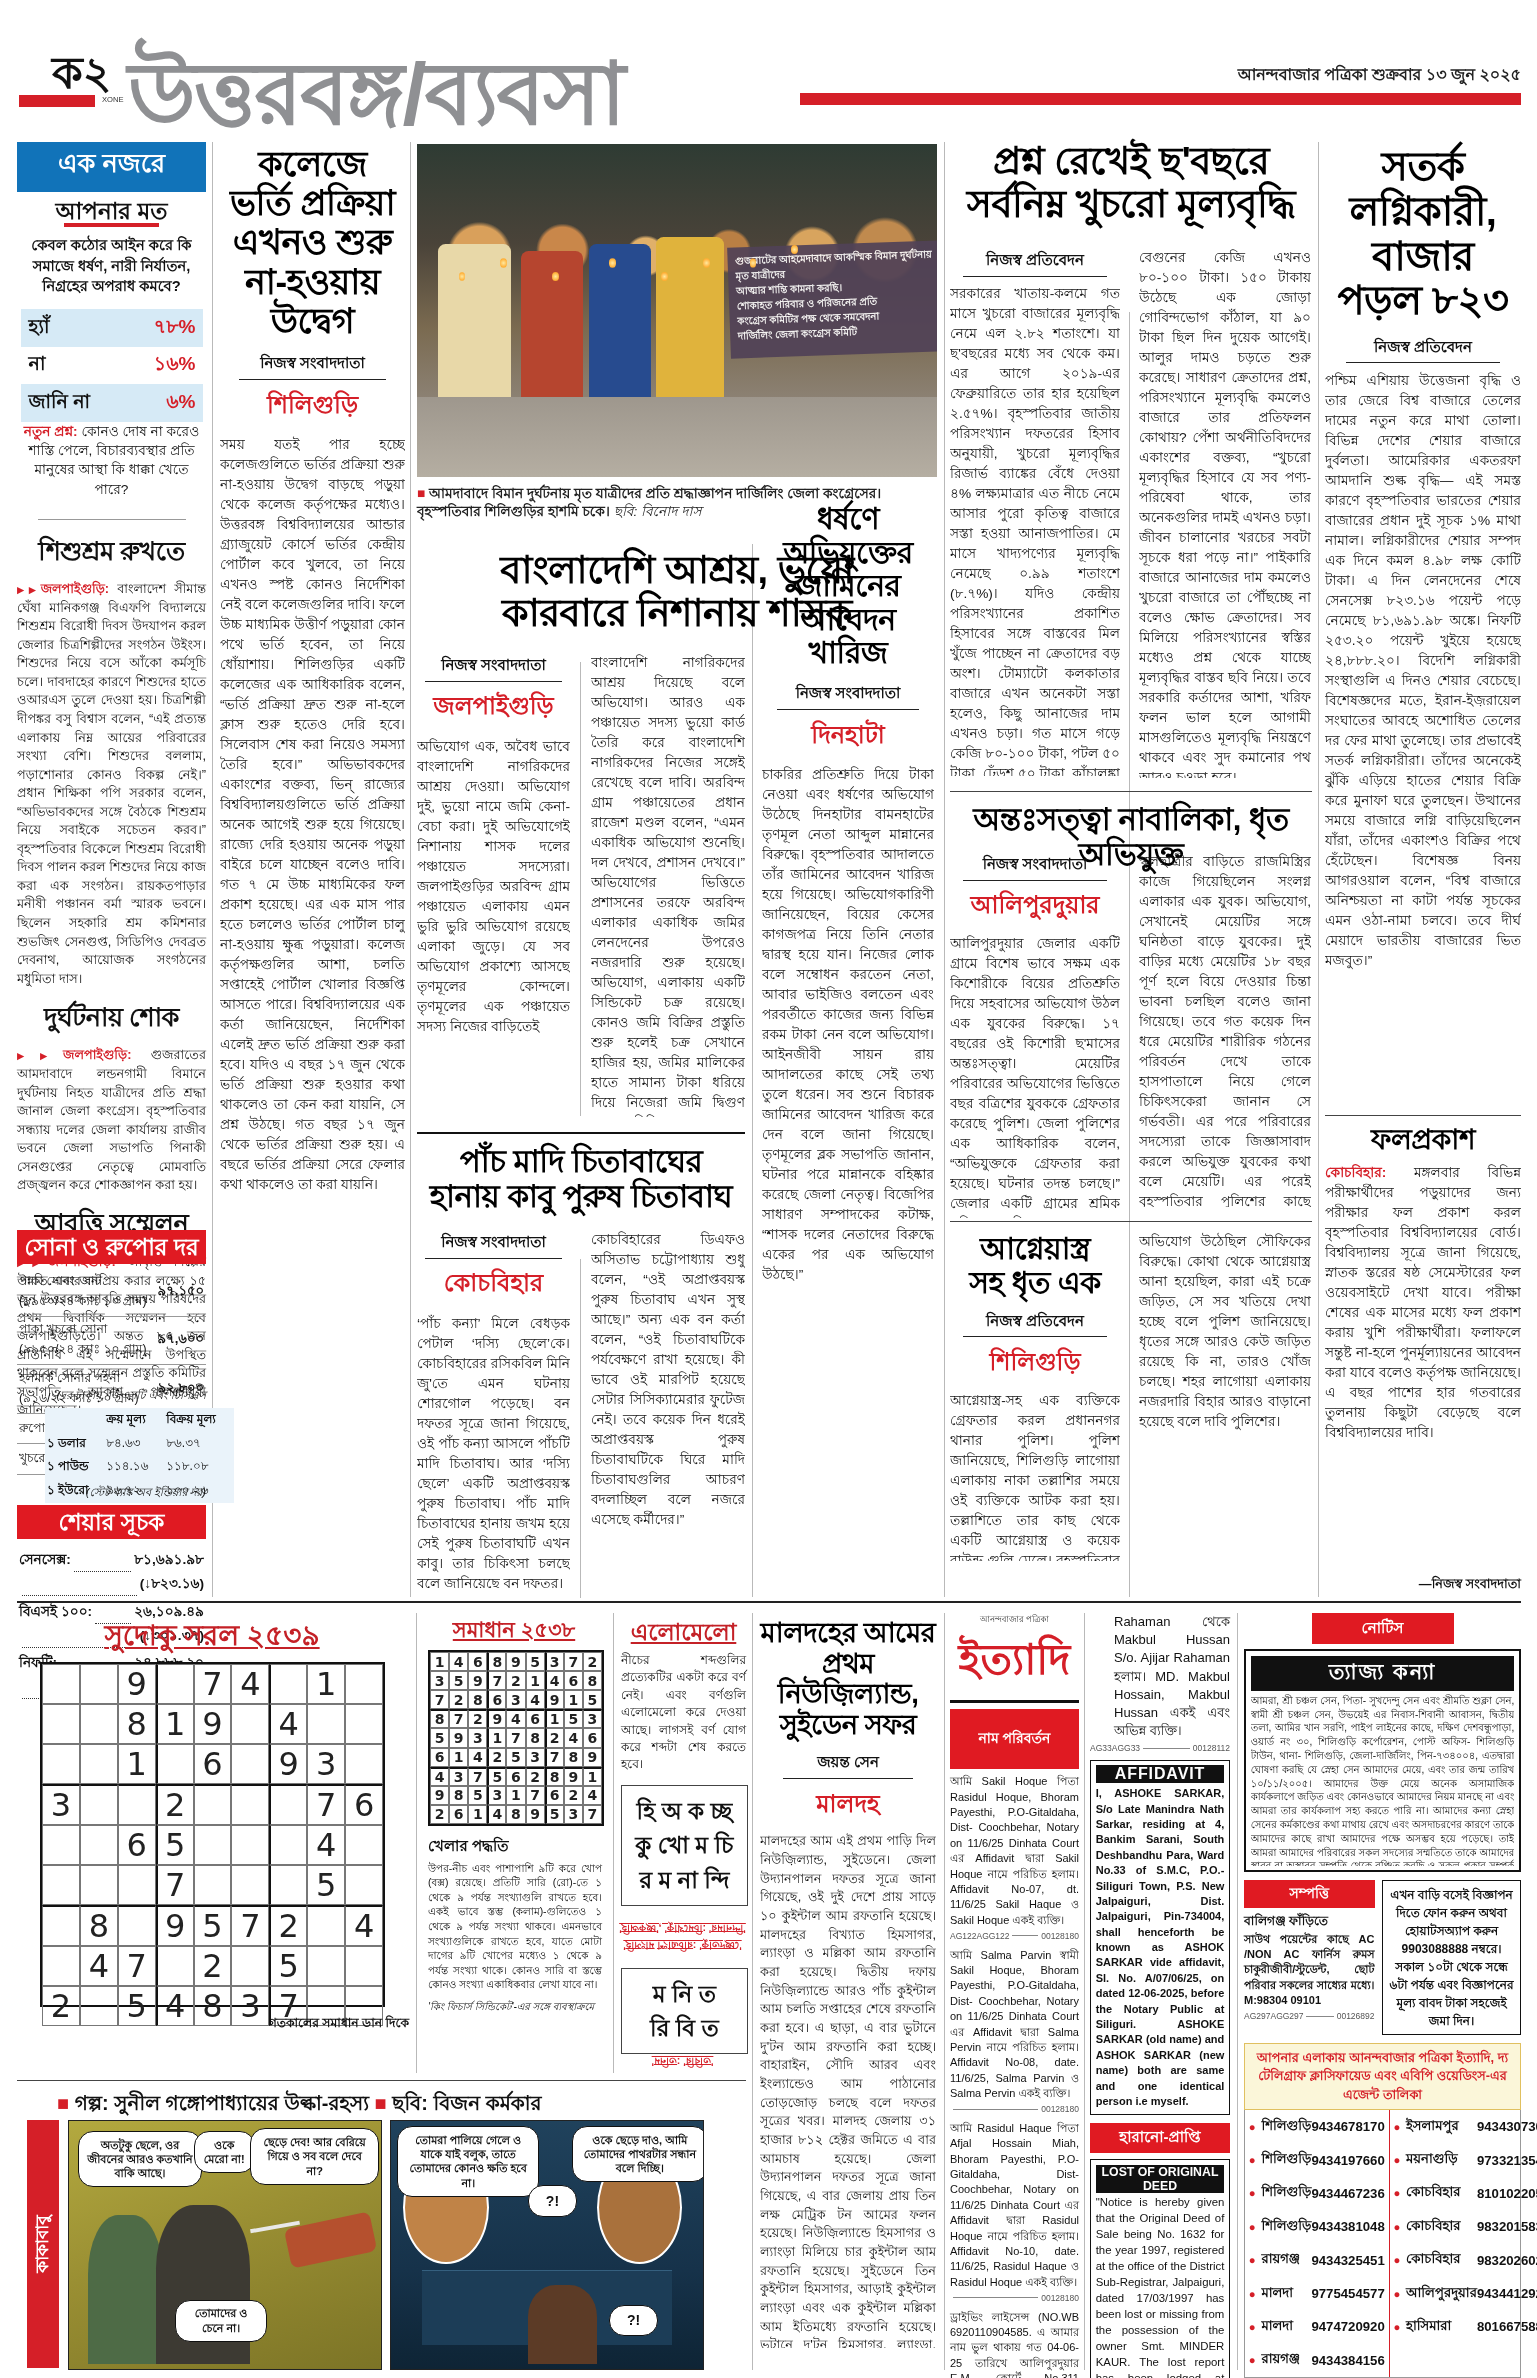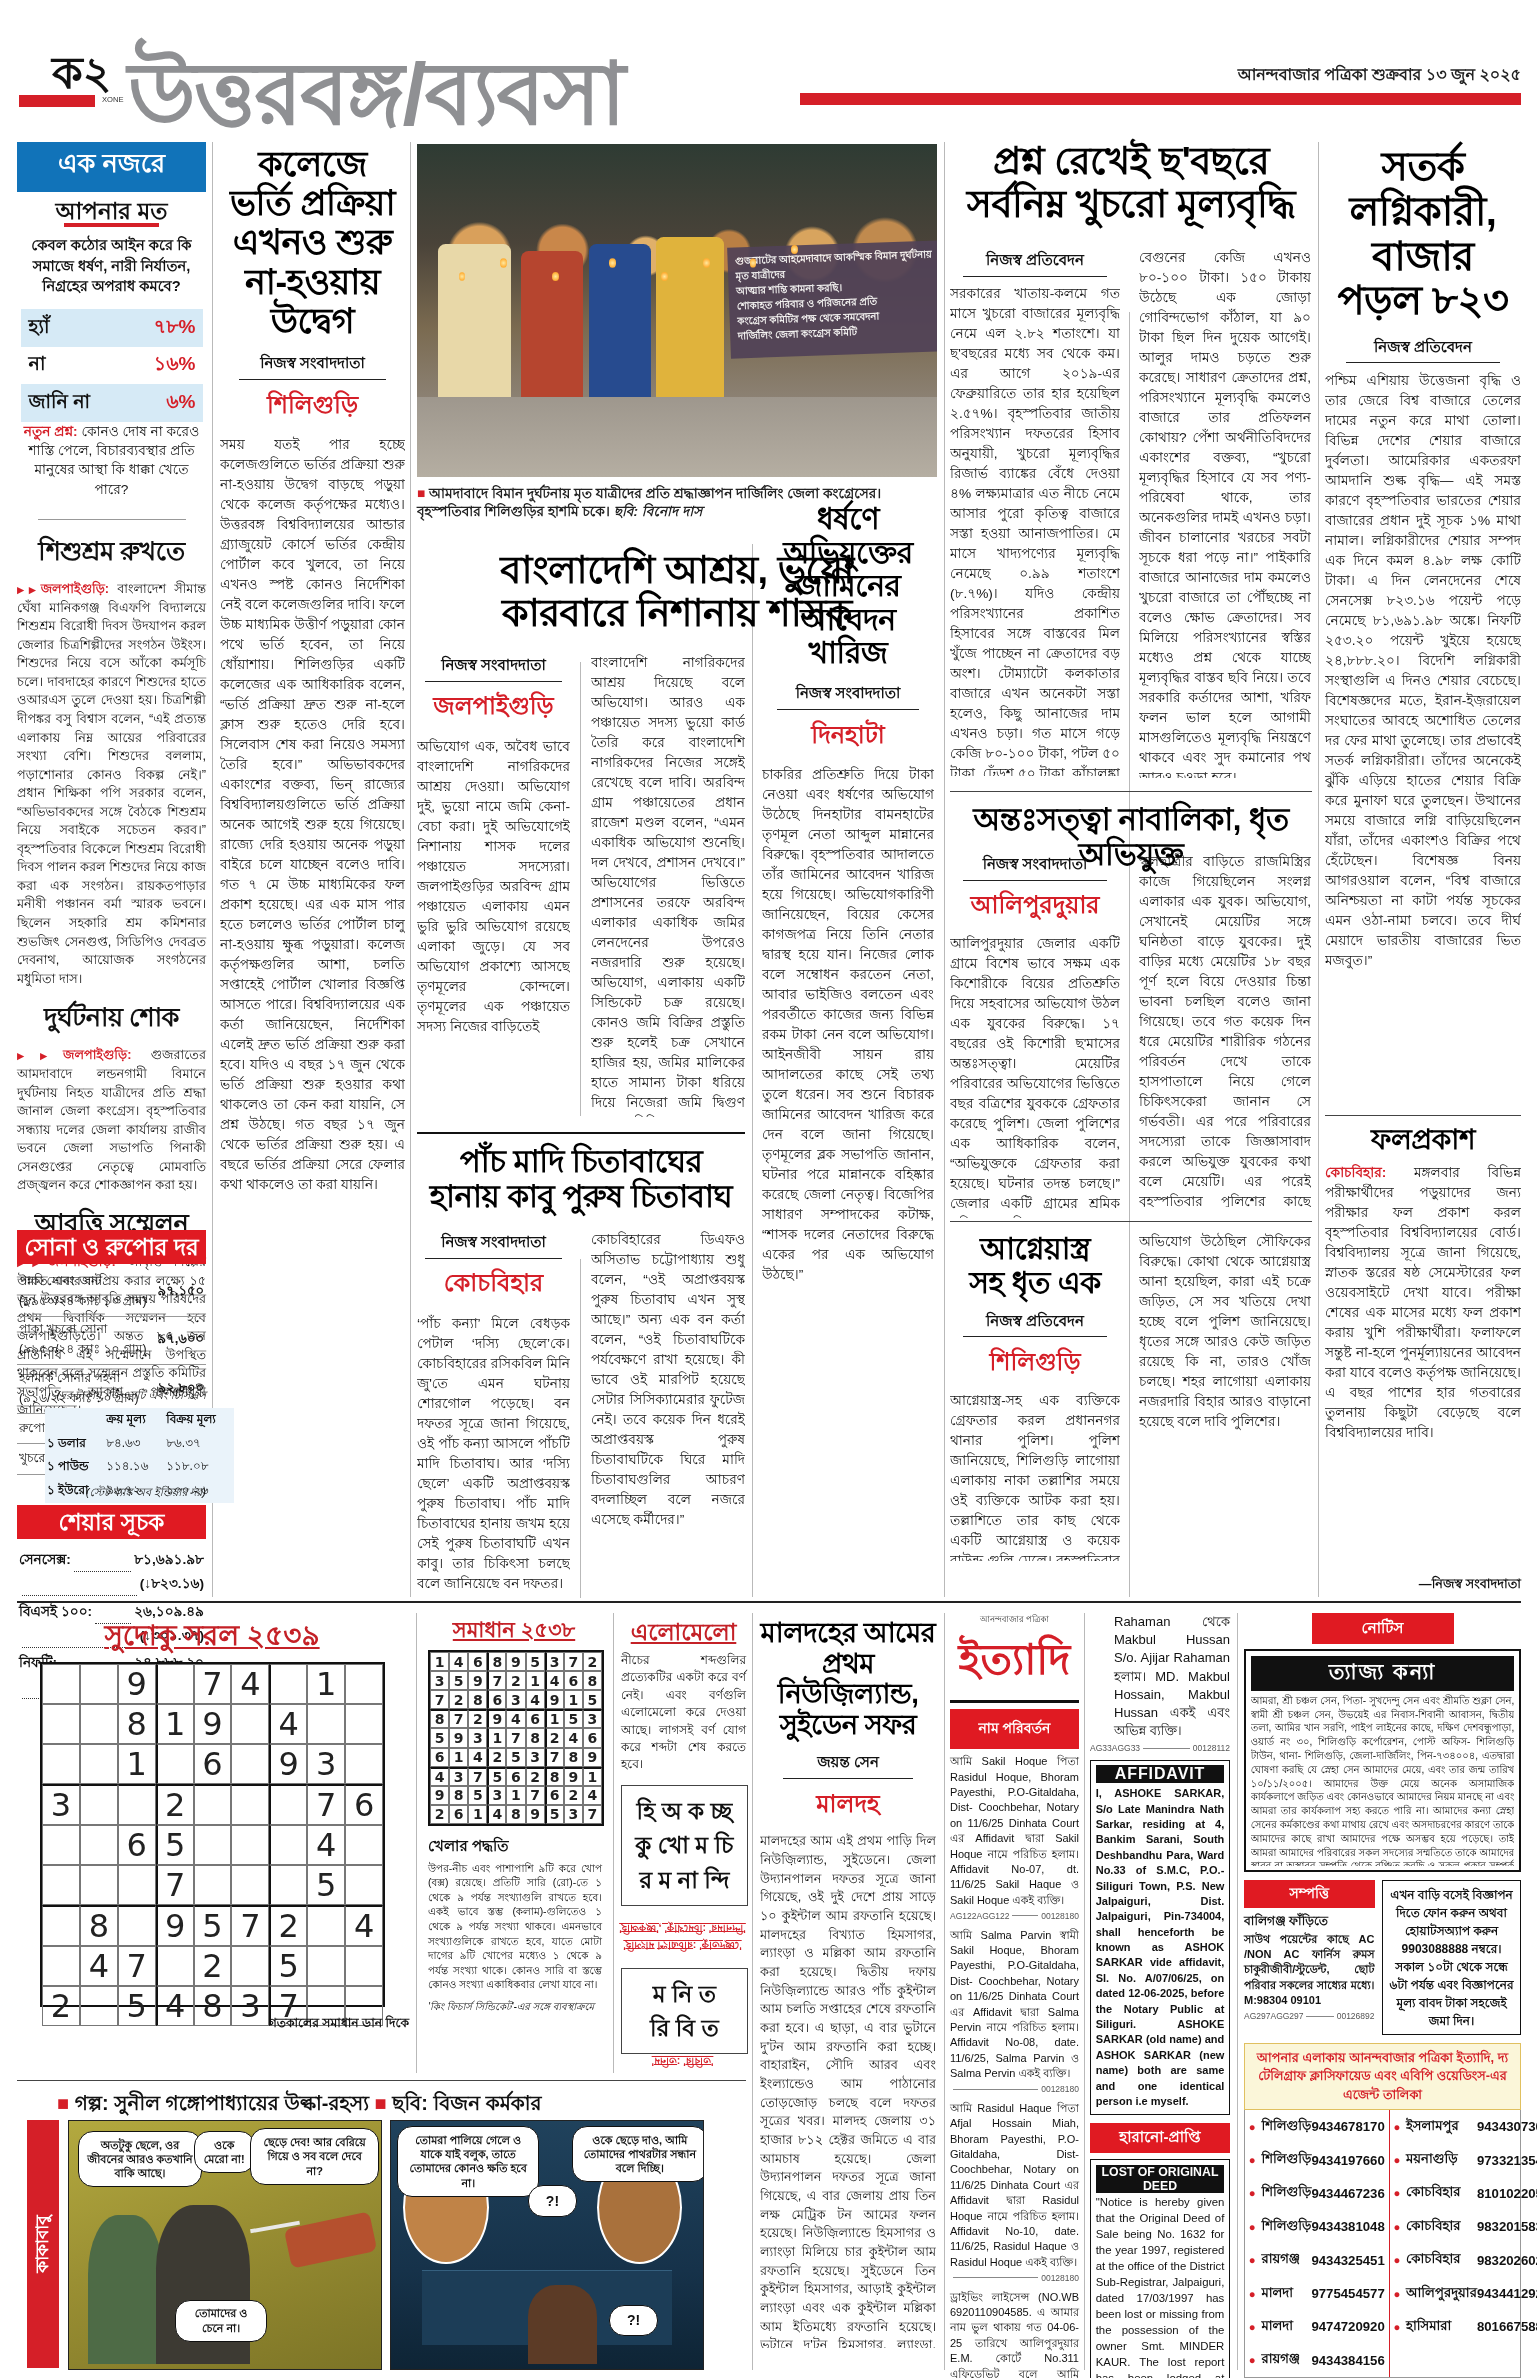--- a/index.html
+++ b/index.html
@@ -30,21 +30,21 @@
   .sharerow{margin:3.8px 0;font-size:13.7px;font-weight:bold;}
   .leader{display:inline-block;border-bottom:1.9px dotted #333;flex:1;margin:0 2.8px;height:10.4px;}
   .srline{display:flex;align-items:flex-end;}
   .sgrid{display:grid;grid-template-columns:repeat(9,1fr);grid-template-rows:repeat(9,1fr);
          border:2.8px solid #111;background:#fff;}
   .scell{border:0.9px solid #777;display:flex;align-items:center;justify-content:center;
          font-family:"DejaVu Sans",sans-serif;color:#222;}
   .scell.bl{border-left:2.8px solid #111;} .scell.bt{border-top:2.8px solid #111;}
   .puz .scell{font-size:32px;} .sol .scell{font-size:14px;font-weight:bold;}
   .caption{font-size:13.7px;line-height:1.35;font-weight:bold;color:#222;text-align:left;}
-  .caption .credit{font-style:italic;font-weight:bold;}
+  .caption .credit{font-style:italic;font-weight:normal;}
   .adtxt{font-size:11px;line-height:1.4;text-align:justify;}
   .adid{font-size:8.5px;color:#555;display:flex;align-items:center;margin:2.8px 0 6.6px;}
   .adid .dash{flex:1;border-bottom:0.9px solid #888;margin:0 2.8px;}
   .blackbox{border:1.9px solid #111;padding:4.7px;}
   .bubble{position:absolute;background:#fff;border:1.9px solid #111;border-radius:15px;
           padding:5.7px 7.6px;font-size:11px;font-weight:bold;text-align:center;line-height:1.3;}
   .agentrow{display:flex;align-items:center;font-size:13.2px;font-weight:bold;padding:5.7px 3.8px;}
   .agentrow .dot{color:#d51f28;margin-right:5.7px;font-size:11.4px;}
   .agentrow .ph{margin-left:auto;white-space:nowrap;}
   .inv{transform:rotate(180deg);color:#d51f28;font-weight:bold;font-size:10.4px;text-align:center;
@@ -543,21 +543,21 @@
     <div>সুইডেন সফর</div>
   </div>
   <div class="byline" style="margin:9.5px 23px 5.7px;">জয়ন্ত সেন</div>
   <div class="dateline">মালদহ</div>
   <div class="bodytxt" style="margin-top:7.6px;font-size:12.8px;height:516px;overflow:hidden;">মালদহের আম এই প্রথম পাড়ি দিল নিউজ়িল্যান্ড, সুইডেনে। জেলা উদ্যানপালন দফতর সূত্রে জানা গিয়েছে, ওই দুই দেশে প্রায় সাড়ে ১০ কুইন্টাল আম রফতানি হয়েছে। মালদহের বিখ্যাত হিমসাগর, ল্যাংড়া ও মল্লিকা আম রফতানি করা হয়েছে। দ্বিতীয় দফায় নিউজ়িল্যান্ডে আরও পাঁচ কুইন্টাল আম চলতি সপ্তাহের শেষে রফতানি করা হবে। এ ছাড়া, এ বার ভুটানে দু'টন আম রফতানি করা হচ্ছে। বাহারাইন, সৌদি আরব এবং ইংল্যান্ডেও আম পাঠানোর তোড়জোড় চলছে বলে দফতর সূত্রের খবর। মালদহ জেলায় ৩১ হাজার ৮১২ হেক্টর জমিতে এ বার আমচাষ হয়েছে। জেলা উদ্যানপালন দফতর সূত্রে জানা গিয়েছে, এ বার জেলায় প্রায় তিন লক্ষ মেট্রিক টন আমের ফলন হয়েছে। নিউজ়িল্যান্ডে হিমসাগর ও ল্যাংড়া মিলিয়ে চার কুইন্টাল আম রফতানি হয়েছে। সুইডেনে তিন কুইন্টাল হিমসাগর, আড়াই কুইন্টাল ল্যাংড়া এবং এক কুইন্টাল মল্লিকা আম ইতিমধ্যে রফতানি হয়েছে। ভুটানে দু'টন হিমসাগর, ল্যাংড়া, লক্ষ্মণভোগ, মল্লিকা এবং রাখালভোগ আম রফতানি করা হবে। মালদহ জেলা উদ্যানপালন আধিকারিক সামন্ত লায়েক বলেন, “পরিমাণে কম হলেও এই প্রথম মালদহের আম নিউজ়িল্যান্ড ও সুইডেনে পাড়ি দিল। ভুটানেও আম রফতানি করা হবে। সৌদি আরব, বাহারাইন এবং ইংল্যান্ডে আম রফতানির জন্য কথাবার্তা চলছে।” মালদহ ম্যাঙ্গো মার্চেন্টস অ্যাসোসিয়েশনের সভাপতি উজ্জ্বল সাহা বলেন, “মালদহের আম নিউজ়িল্যান্ড, সুইডেনে গেল। আরও বিভিন্ন দেশে রফতানি করার চেষ্টা চলছে।”</div>
 </div>
 
 <div class="abs" style="left:950px;top:1613px;width:129px;">
   <div class="center" style="font-size:8.5px;color:#333;">আনন্দবাজার পত্রিকা</div>
   <div class="center" style="font-size:42px;font-weight:bold;color:#d51f28;border-bottom:3.8px solid #111;padding-bottom:1.9px;">ইত্যাদি</div>
-  <div class="redbox" style="margin-top:5.7px;font-size:14px;padding:8px 0;">নাম পরিবর্তন</div>
+  <div class="redbox" style="margin-top:5.7px;font-size:14px;padding:18px 0;">নাম পরিবর্তন</div>
   <div id="name-change-ads" style="margin-top:5.7px;">
       <div class="adtxt">আমি Sakil Hoque পিতা Rasidul Hoque, Bhoram Payesthi, P.O-Gitaldaha, Dist- Coochbehar, Notary on 11/6/25 Dinhata Court এর Affidavit দ্বারা Sakil Hoque নামে পরিচিত হলাম। Affidavit No-07, dt. 11/6/25 Sakil Haque ও Sakil Hoque একই ব্যক্তি।</div>
       <div class="adid">
         <span>AG122AGG122</span>
         <span class="dash"></span>
         <span>00128180</span>
       </div>
       <div class="adtxt">আমি Salma Parvin স্বামী Sakil Hoque, Bhoram Payesthi, P.O-Gitaldaha, Dist- Coochbehar, Notary on 11/6/25 Dinhata Court এর Affidavit দ্বারা Salma Pervin নামে পরিচিত হলাম। Affidavit No-08, date. 11/6/25, Salma Parvin ও Salma Pervin একই ব্যক্তি।</div>
       <div class="adid">
         <span></span>

